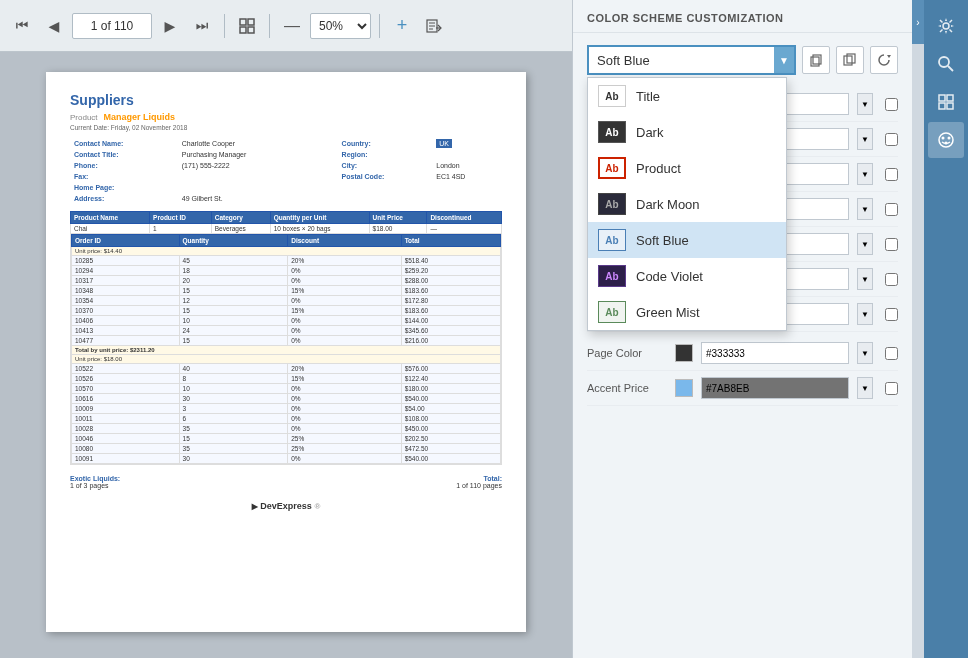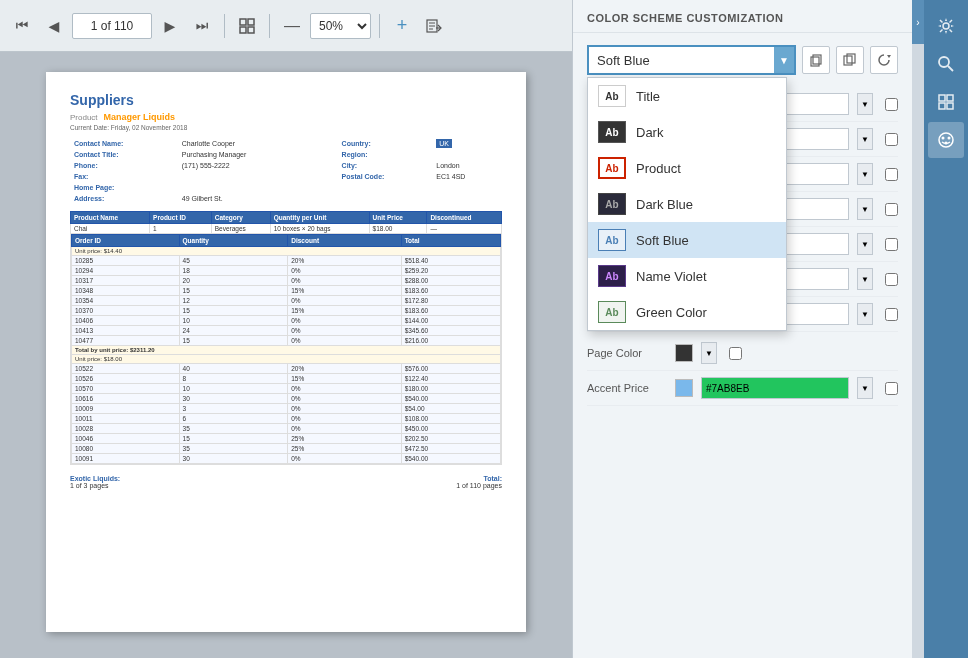--- a/index.html
+++ b/index.html
@@ -456,20 +456,25 @@
         <div>
           <div style="font-size:7px; color:#3366aa; font-weight:bold;">Exotic Liquids:</div>
           <div style="font-size:7px;">1 of 3 pages</div>
         </div>
         <div style="text-align:right;">
           <div style="font-size:7px; color:#3366aa; font-weight:bold;">Total:</div>
           <div style="font-size:7px;">1 of 110 pages</div>
         </div>
       </div>
 
+      <div class="devexpress-logo">
+        <span style="font-size:8px;">▶</span>
+        <span style="font-size:9px; font-weight:bold;">DevExpress</span>
+        <span style="color:#aaa; font-size:8px;">®</span>
+      </div>
     </div>
   </div>
 </div>
 
 <div class="right-panel">
   <div class="panel-header">COLOR SCHEME CUSTOMIZATION</div>
   <div class="panel-content">
 
     <div class="scheme-row">
       <div class="scheme-select-display">
@@ -513,39 +518,39 @@
         <div class="dropdown-item">
           <div class="scheme-icon" style="background:#ffffff; border:2px solid #cc2200;">
             <span style="color:#cc2200; font-size:10px; font-weight:bold;">Ab</span>
           </div>
           <span>Product</span>
         </div>
         <div class="dropdown-item">
           <div class="scheme-icon" style="background:#2a2a3a; border:1px solid #444;">
             <span style="color:#aaa; font-size:10px; font-weight:bold;">Ab</span>
           </div>
-          <span>Dark Blue</span>
+          <span>Dark Moon</span>
         </div>
         <div class="dropdown-item selected">
           <div class="scheme-icon" style="background:#e8f0f8; border:1px solid #4a7fb5;">
             <span style="color:#4a7fb5; font-size:10px; font-weight:bold;">Ab</span>
           </div>
           <span>Soft Blue</span>
         </div>
         <div class="dropdown-item">
           <div class="scheme-icon" style="background:#2d1f4a; border:1px solid #5a3a8a;">
             <span style="color:#cc88ff; font-size:10px; font-weight:bold;">Ab</span>
           </div>
-          <span>Name Violet</span>
+          <span>Code Violet</span>
         </div>
         <div class="dropdown-item">
           <div class="scheme-icon" style="background:#f0f4f0; border:1px solid #5a8a5a;">
             <span style="color:#5a8a5a; font-size:10px; font-weight:bold;">Ab</span>
           </div>
-          <span>Green Color</span>
+          <span>Green Mist</span>
         </div>
       </div>
     </div>
 
     <div class="color-section">
       <div class="color-row">
         <div style="width:18px; height:18px; background:#ffffff; border:1px solid #bbb;"></div>
         <div style="flex:1; height:22px; border:1px solid #c0c8d0; background:white; font-size:10px; display:flex; align-items:center; padding:0 4px;">FFFF</div>
         <div style="width:16px; height:22px; background:#e8ecf0; border:1px solid #c0c8d0; display:flex; align-items:center; justify-content:center; cursor:pointer;">
             <span style="font-size:8px;">▼</span>
@@ -597,30 +602,31 @@
         <div style="flex:1; height:22px; border:1px solid #c0c8d0; background:white; font-size:10px; display:flex; align-items:center; padding:0 4px;">6086</div>
         <div style="width:16px; height:22px; background:#e8ecf0; border:1px solid #c0c8d0; display:flex; align-items:center; justify-content:center; cursor:pointer;">
             <span style="font-size:8px;">▼</span>
           </div>
         <input type="checkbox" style="margin-left: 4px;">
       </div>
 
       <div class="color-row" style="margin-top:4px;">
         <span class="color-label">Page Color</span>
         <div style="width:18px; height:18px; background:#333333; border:1px solid #bbb;"></div>
+        <div style="flex:1; height:22px; border:1px solid #c0c8d0; background:white; font-size:10px; display:flex; align-items:center; padding:0 4px;">#333333</div>
         <div style="width:16px; height:22px; background:#e8ecf0; border:1px solid #c0c8d0; display:flex; align-items:center; justify-content:center; cursor:pointer;">
             <span style="font-size:8px;">▼</span>
           </div>
         <input type="checkbox" style="margin-left: 4px;">
       </div>
 
       <div class="color-row">
         <span class="color-label">Accent Price</span>
         <div style="width:18px; height:18px; background:#7AB8EB; border:1px solid #bbb;"></div>
-        <div style="flex:1; height:22px; border:1px solid #c0c8d0; background:#22c55e; font-size:10px; display:flex; align-items:center; padding:0 4px;">#7AB8EB</div>
+        <div style="flex:1; height:22px; border:1px solid #c0c8d0; background:#737373; font-size:10px; display:flex; align-items:center; padding:0 4px;">#7AB8EB</div>
         <div style="width:16px; height:22px; background:#e8ecf0; border:1px solid #c0c8d0; display:flex; align-items:center; justify-content:center; cursor:pointer;">
             <span style="font-size:8px;">▼</span>
           </div>
         <input type="checkbox" style="margin-left: 4px;">
       </div>
     </div>
   </div>
 </div>
 
 <div class="sidebar-expand">

